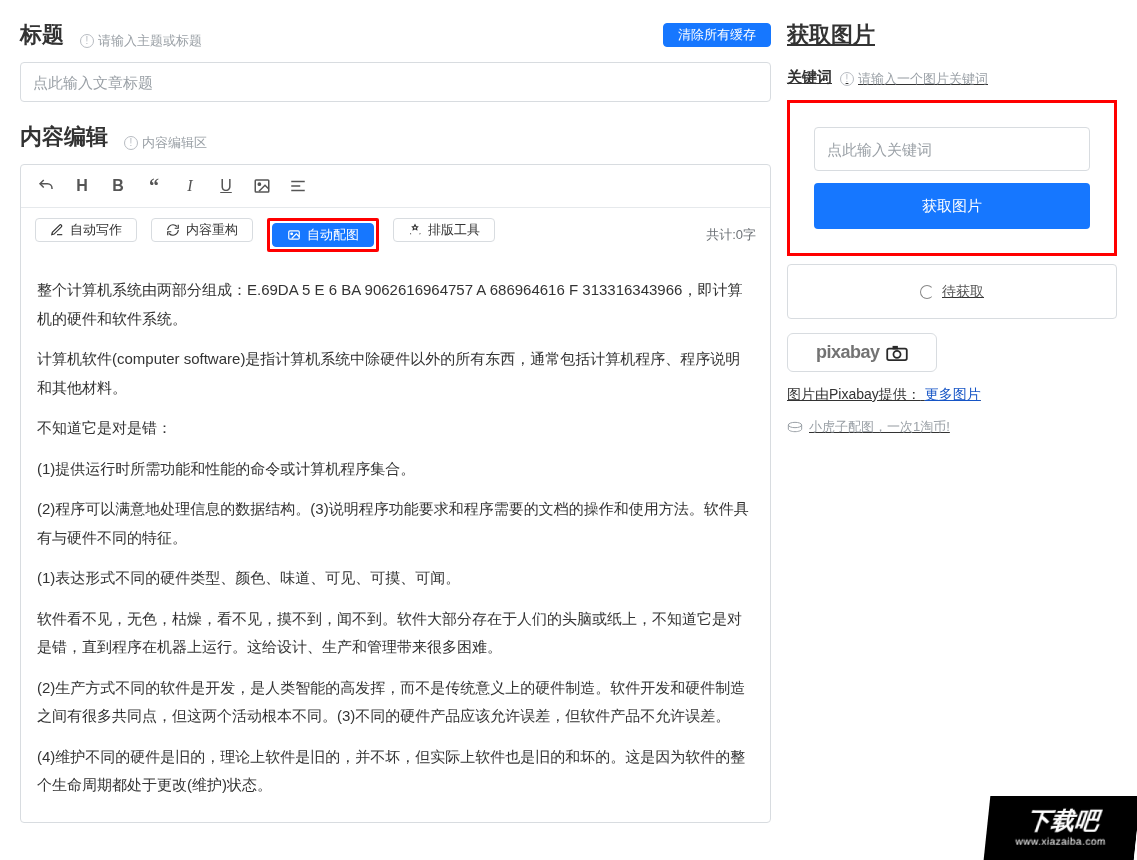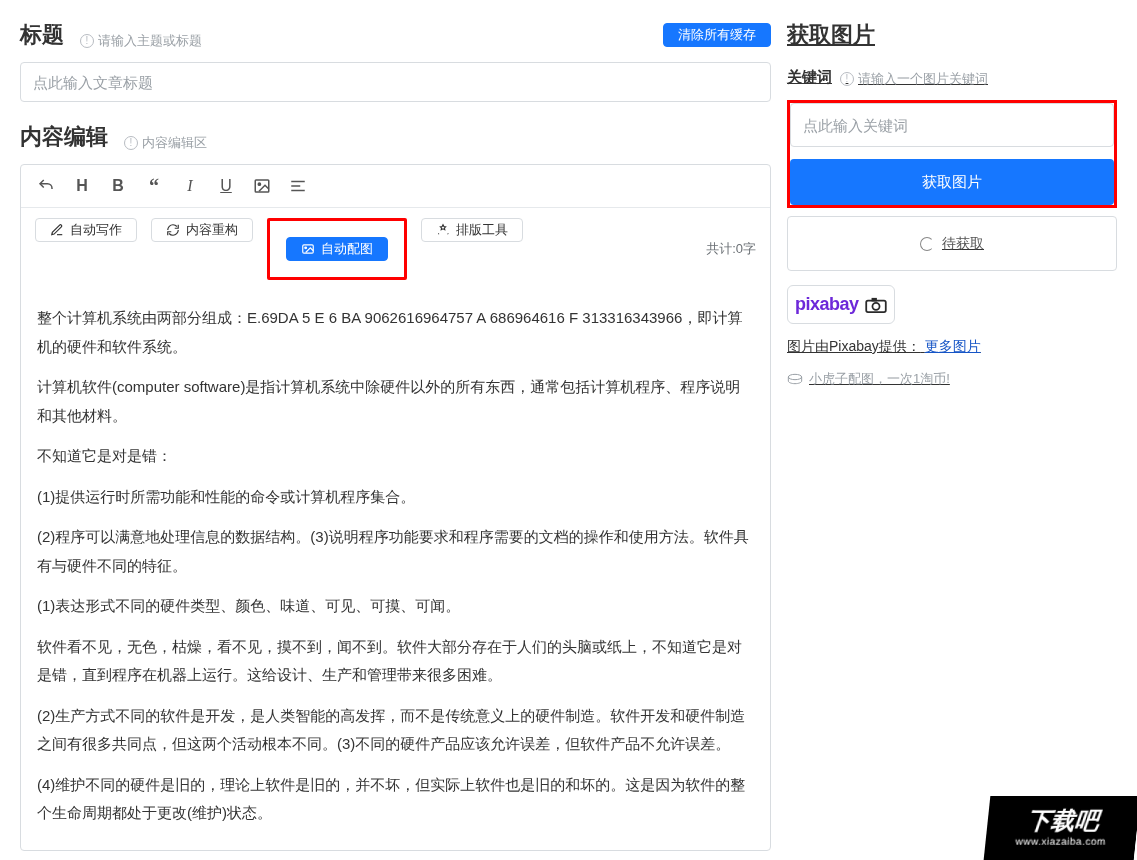--- a/index.html
+++ b/index.html
@@ -26,40 +26,40 @@
 .editor-wrap { border: 1px solid #d8dce0; border-radius: 4px; }
 .editor-toolbar { display: flex; align-items: center; gap: 14px; padding: 10px 14px; border-bottom: 1px solid #e6e9ec; }
 .tb-icon { width: 22px; height: 22px; display: inline-flex; align-items: center; justify-content: center; color: #555; cursor: pointer; }
 .tb-icon svg { width: 18px; height: 18px; }
 
 .editor-actions { display: flex; align-items: center; justify-content: space-between; padding: 10px 14px; }
 .action-group { display: flex; align-items: flex-start; gap: 14px; }
 .char-count { font-size: 13px; color: #6b7075; }
 
 
-.highlight-red { border: 3px solid #ff0000; border-radius: 2px; padding: 16px; }
-.highlight-red-outer { border: 3px solid #ff0000; padding: 0; margin-bottom: 8px; }
+.highlight-red { border: 3px solid #ff0000; border-radius: 2px; padding: 2px; }
+.highlight-red-outer { border: 3px solid #ff0000; padding: 24px; margin-bottom: 8px; }
 
 .editor-content { padding: 14px 16px; font-size: 15px; line-height: 1.9; color: #333; height: 560px; overflow: auto; }
 .editor-content p { margin-bottom: 12px; }
 
 
 .side .section-title-wrap { margin-bottom: 18px; }
 .keyword-label-row { display: flex; align-items: baseline; gap: 8px; margin-bottom: 12px; }
 .keyword-label { font-size: 15px; font-weight: 700; color: #333; }
 
 .keyword-input { width: 100%; height: 44px; border: 1px solid #d8dce0; border-radius: 4px; padding: 0 12px; font-size: 15px; margin-bottom: 12px; }
 .keyword-input::placeholder { color: #9aa0a6; }
 
 .fetch-btn { width: 100%; background: #1677ff; color: #fff; border: none; border-radius: 4px; height: 46px; font-size: 15px; cursor: pointer; }
 
 .pending-row { border: 1px solid #d8dce0; border-radius: 4px; height: 55px; display: flex; align-items: center; justify-content: center; gap: 8px; color: #555; margin-top: 8px; }
 .spinner { width: 14px; height: 14px; border: 1.5px solid #888; border-radius: 50%; border-right-color: transparent; }
 
-.pixabay-badge { border: 1px solid #d8dce0; border-radius: 6px; padding: 8px 7px; display: inline-flex; align-items: center; gap: 6px; margin-top: 14px; font-weight: 600; font-family: Arial, sans-serif; color: #6d28d9; }
+.pixabay-badge { border: 1px solid #d8dce0; border-radius: 6px; padding: 8px 28px; display: inline-flex; align-items: center; gap: 6px; margin-top: 14px; font-weight: 600; font-family: Arial, sans-serif; color: #737373; }
 .pixabay-badge .cam { width: 22px; height: 16px; }
 
 .provider-line { margin-top: 14px; font-size: 14px; color: #333; }
 .provider-line a { color: #1655c6; text-decoration: underline; }
 
 .coin-line { margin-top: 14px; font-size: 13px; color: #9aa0a6; display: flex; align-items: center; gap: 6px; }
 .coin-icon { width: 16px; height: 14px; }
 
 .bottom-watermark { position: fixed; right: 0; bottom: 0; width: 150px; height: 64px; background: #000; color: #fff; font-weight: 900; font-style: italic; display: flex; flex-direction: column; align-items: center; justify-content: center; font-size: 24px; line-height: 1; transform: skewX(-6deg); }
 .bottom-watermark .small { font-size: 10px; font-weight: 400; font-style: normal; transform: skewX(6deg); margin-top: 4px; letter-spacing: 0.5px; }

